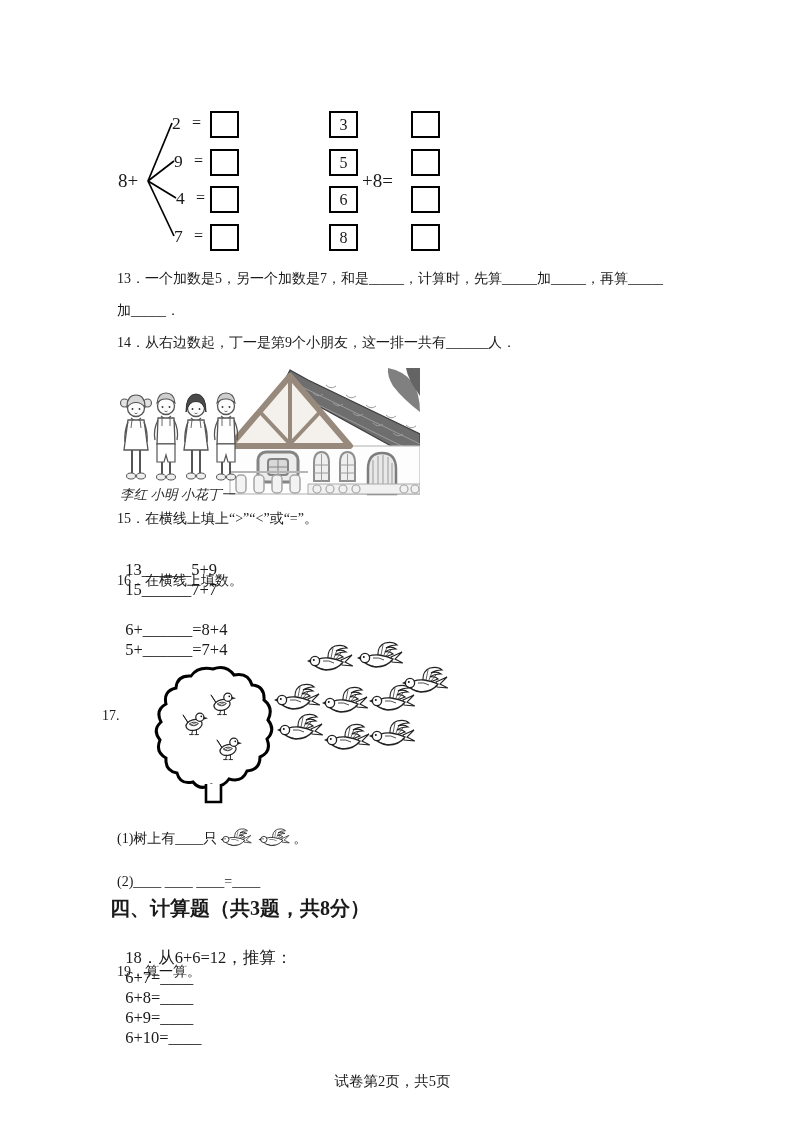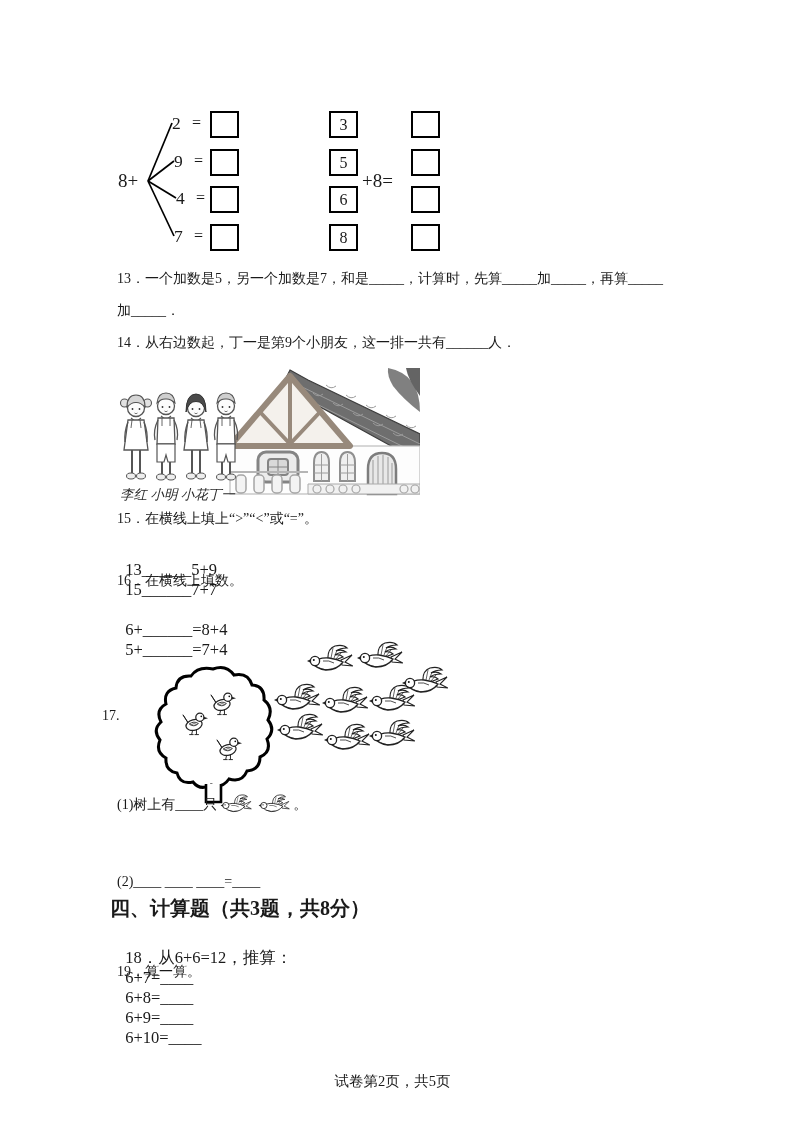--- a/index.html
+++ b/index.html
@@ -215,21 +215,21 @@
   <use href="#bird-fly" x="207" y="3" width="46" height="34"></use>
   <use href="#bird-fly" x="252" y="28" width="46" height="34"></use>
   <use href="#bird-fly" x="124" y="45" width="46" height="34"></use>
   <use href="#bird-fly" x="172" y="48" width="46" height="34"></use>
   <use href="#bird-fly" x="219" y="46" width="46" height="34"></use>
   <use href="#bird-fly" x="127" y="75" width="46" height="34"></use>
   <use href="#bird-fly" x="174" y="85" width="46" height="34"></use>
   <use href="#bird-fly" x="219" y="81" width="46" height="34"></use>
 </svg>
 
-<div class="t flexrow" style="left:117px;top:788px;height:34px;">
+<div class="t flexrow" style="left:117px;top:822px;height:34px;">
   <span>(1)树上有____只</span>
   <svg class="inline-bird" viewBox="0 0 46 34">
       <use href="#bird-fly"></use>
     </svg>
   <svg class="inline-bird" viewBox="0 0 46 34">
       <use href="#bird-fly"></use>
     </svg>
   <span>。</span>
 </div>
 

